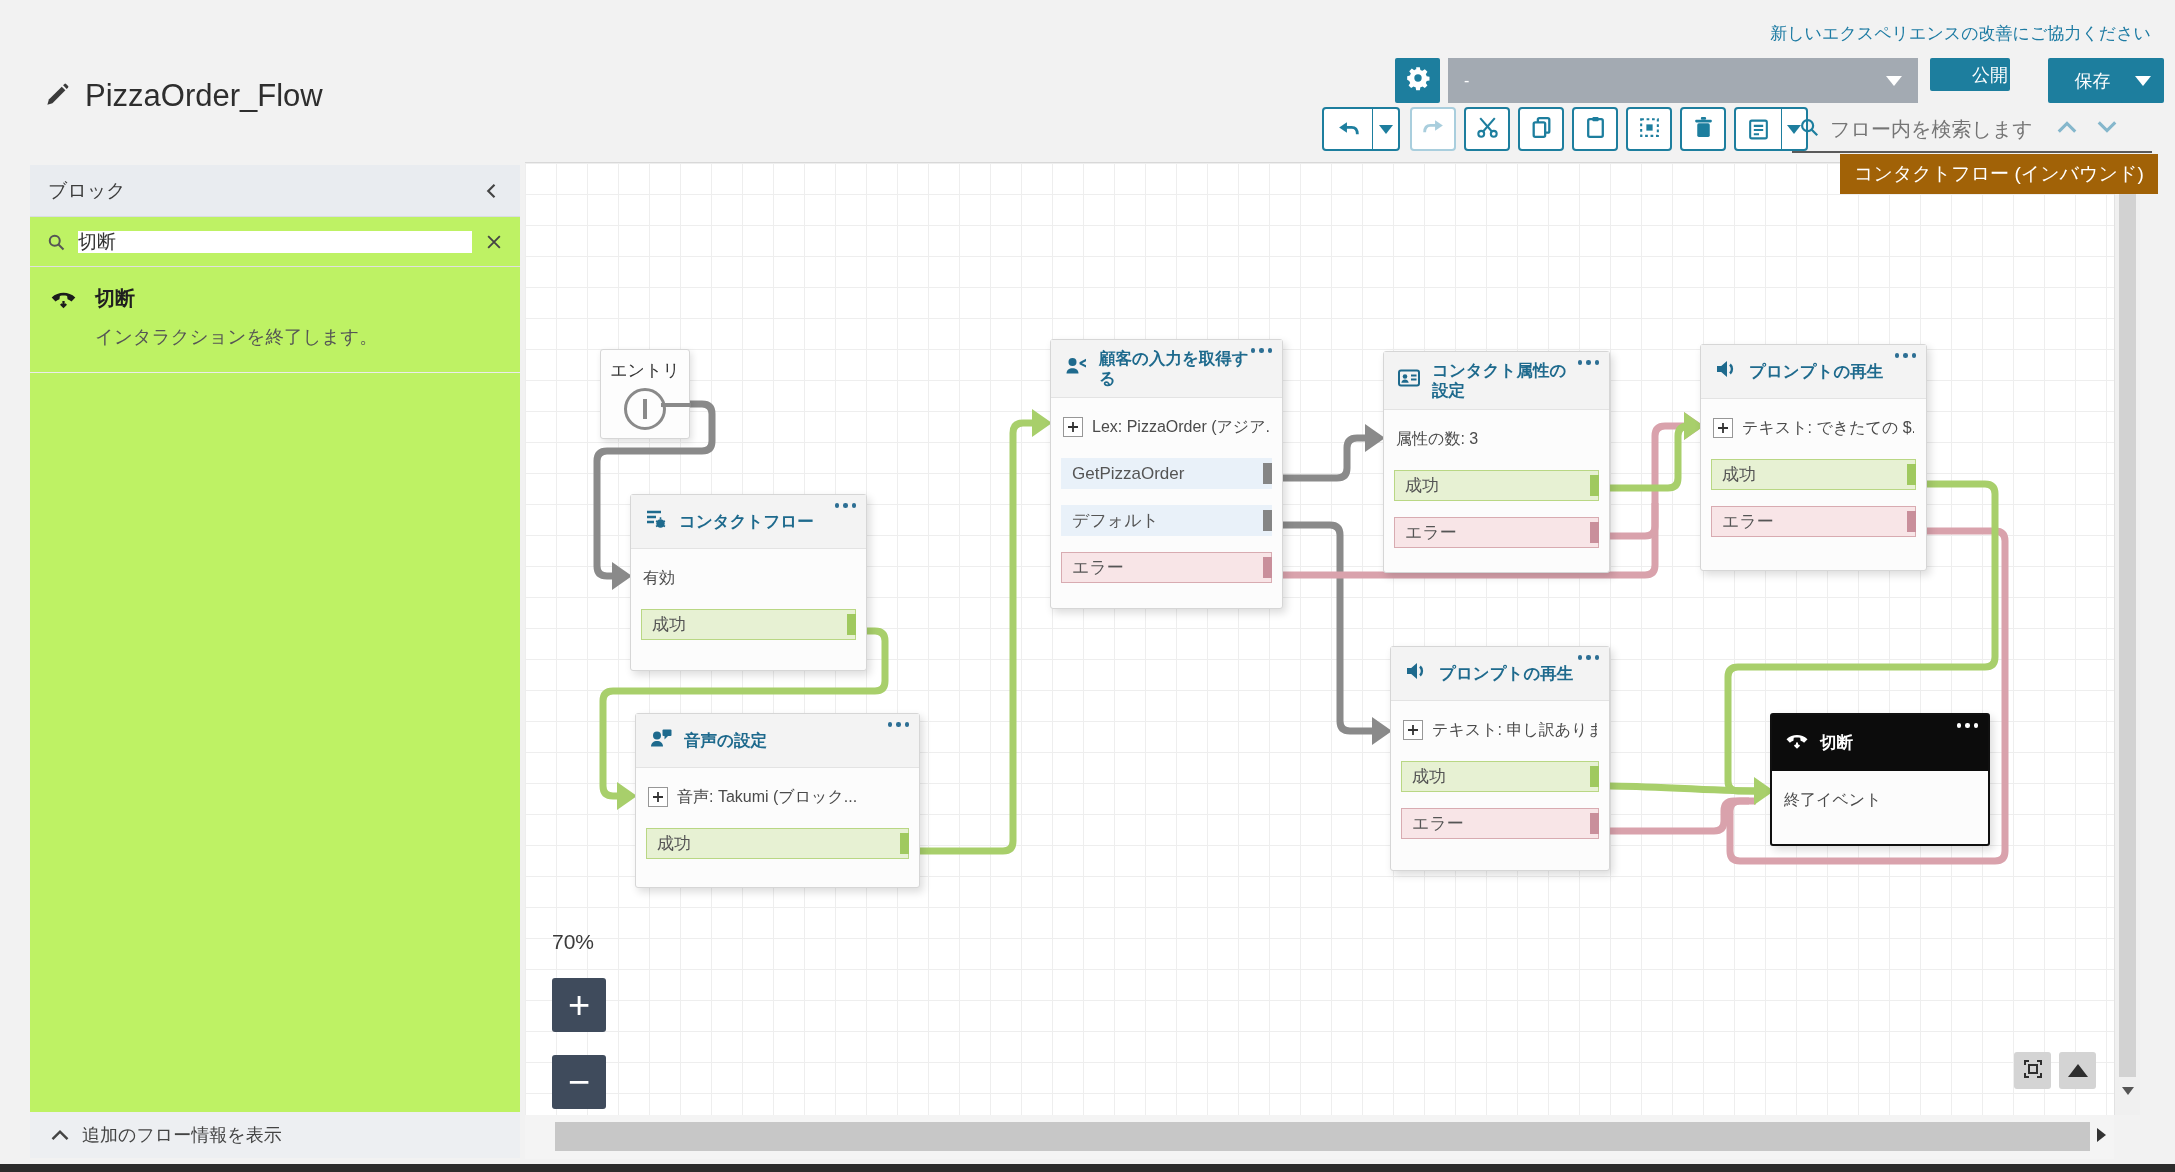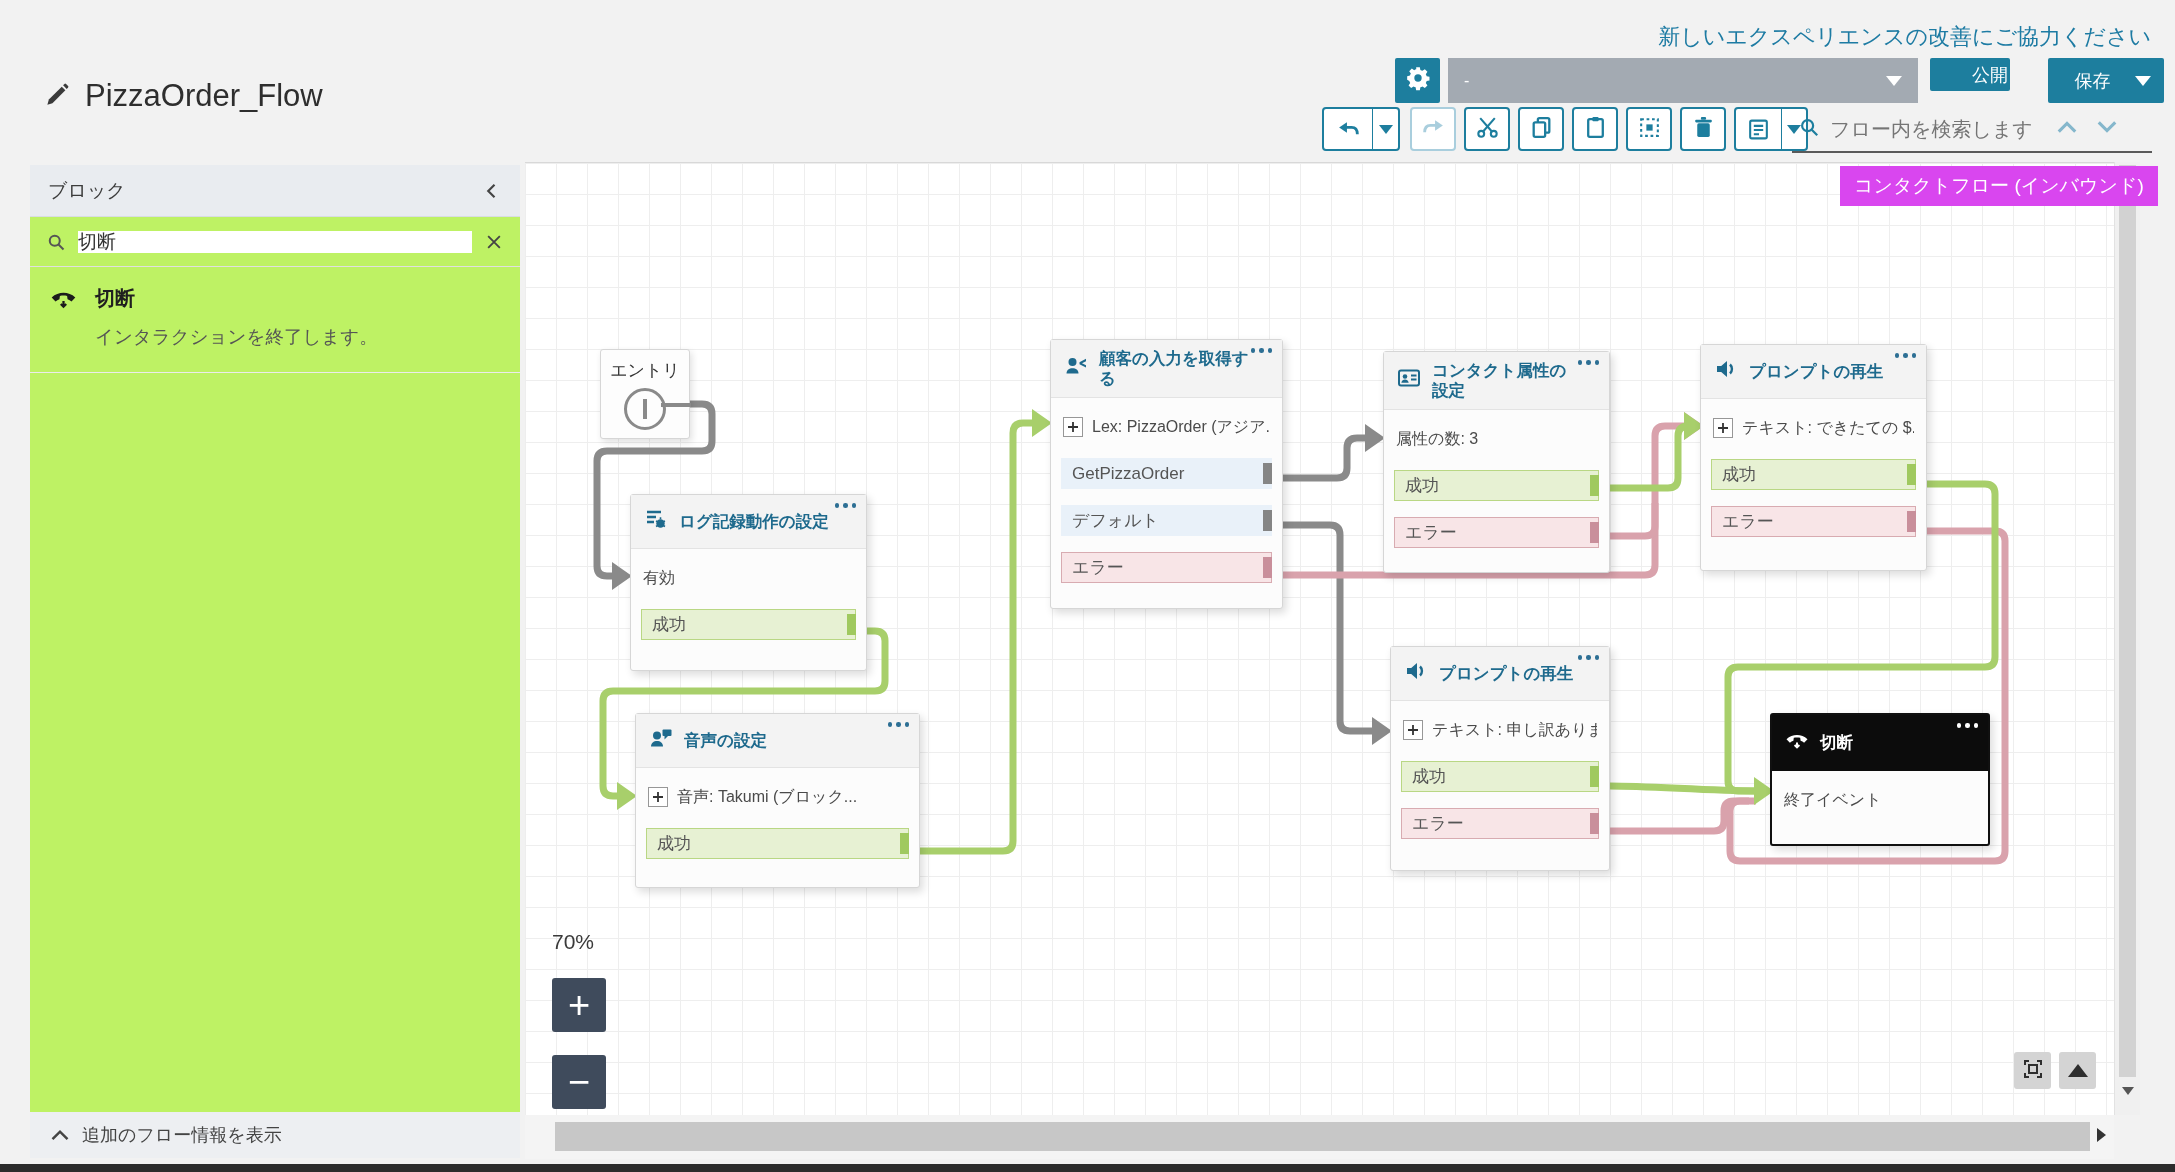--- a/index.html
+++ b/index.html
@@ -3,21 +3,21 @@
 <meta charset="utf-8">
 <style>
   * { margin:0; padding:0; box-sizing:border-box; }
   html,body { width:2175px; height:1172px; overflow:hidden; }
   body { font-family:"Liberation Sans","DejaVu Sans",sans-serif; background:#f2f2f2; position:relative; }
   #app { position:absolute; inset:0; }
 
   
   .page-title-wrap { position:absolute; left:44px; top:78px; display:flex; align-items:center; gap:14px; }
   .page-title { font-size:31px; color:#2e2e2e; }
-  .feedback-link { position:absolute; top:22px; right:24px; font-size:22px; color:#1d7ba3; cursor:pointer; }
+  .feedback-link { position:absolute; top:22px; right:24px; font-size:17px; color:#1d7ba3; cursor:pointer; }
   .ctl-row1 { position:absolute; top:58px; left:1395px; height:45px; }
   .btn-teal { background:#1d7e9e; color:#fff; border:none; display:inline-flex; align-items:center; justify-content:center; cursor:pointer; border-radius:2px; font-size:18px; font-family:inherit; }
   .gear-btn { position:absolute; left:0; top:0; width:45px; height:45px; }
   .version-select { position:absolute; left:53px; top:0; width:470px; height:45px; background:#a3aab2; color:#fff; display:flex; align-items:center; padding:0 16px; font-size:16px; cursor:pointer; }
   .version-select .caret { margin-left:auto; }
   .caret { width:0; height:0; border-left:8px solid transparent; border-right:8px solid transparent; border-top:10px solid #fff; }
   .publish-btn { position:absolute; left:535px; top:0; width:80px; height:33px;padding-left:40px; }
   .save-btn { position:absolute; left:653px; top:0; width:89px; height:45px; }
   .save-caret-btn { position:absolute; left:726px; top:0; width:43px; height:45px; }
 
@@ -48,21 +48,21 @@
   .sb-item-desc { margin:10px 0 0 45px; font-size:18.5px; color:#555; line-height:1.55; }
   .sb-footer { position:absolute; left:30px; top:1112px; width:490px; height:46px; background:#edeff2; display:flex; align-items:center; gap:12px; padding:0 20px; font-size:18px; color:#444; cursor:pointer; }
   .sb-footer svg { width:20px; height:14px; }
 
   
   .canvas { position:absolute; left:525px; top:162px; width:1589px; height:953px; background:#fff; border-top:1px solid #d8d8d8;
     background-image:linear-gradient(#eeeeee 1px, transparent 1px), linear-gradient(90deg,#eeeeee 1px, transparent 1px);
     background-size:31px 31px; overflow:hidden; }
   #wires { position:absolute; left:0; top:0; z-index:1; }
   #nodes { position:absolute; inset:0; z-index:2; }
-  .flow-type-badge { position:absolute; left:1840px; top:166px; z-index:5; background:#d946ef; color:#fff; font-size:19px; padding:7px 14px; }
+  .flow-type-badge { position:absolute; left:1840px; top:154px; z-index:5; background:#a16207; color:#fff; font-size:19px; padding:7px 14px; }
 
   .fnode { position:absolute; background:#fcfcfc; border:1px solid #d6d6d6; border-radius:3px; box-shadow:3px 4px 9px rgba(0,0,0,.14); }
   .fnode-header { display:flex; align-items:center; gap:11px; padding:0 30px 0 13px; background:#f3f3f3; border-bottom:1px solid #e3e3e3; color:#1e6a8d; font-weight:bold; font-size:16.5px; line-height:1.2; }
   .fnode-header svg { width:24px; height:24px; flex:none; }
   .fnode.dark { border:2px solid #101010; }
   .fnode.dark .fnode-header { background:#0c0c0c; color:#fff; border-bottom:none; }
   .dots { position:absolute; top:8px; right:10px; display:flex; gap:4px; cursor:pointer; }
   .dots i { width:4.5px; height:4.5px; border-radius:50%; background:#2d6f94; display:block; }
   .fnode.dark .dots i { background:#fff; }
   .param { display:flex; align-items:center; gap:9px; margin:13px 12px 0 12px; height:32px; font-size:16px; color:#4a4a4a; white-space:nowrap; overflow:hidden; }
@@ -284,21 +284,21 @@
           <div class="fnode-header" style="height:54px">
       <span><svg viewBox="0 0 24 24">
                 <g stroke="#1e6a8d" stroke-width="2.6" fill="none">
                   <path d="M3 5h14M3 10h9M3 15h7"></path>
                 </g>
                 <circle cx="16.5" cy="16.5" r="4.2" fill="#1e6a8d"></circle>
                 <g stroke="#1e6a8d" stroke-width="1.6" fill="none">
                   <path d="M16.5 10.2v2M12 14l2.2 1M12 19.5l2.2-1.2M21 14l-2.2 1M21 19.5l-2.2-1.2"></path>
                 </g>
               </svg></span>
-      <span>ログ記録動作の設定</span>
+      <span>コンタクトフロー</span>
           </div>
     <div class="dots">
             <i></i>
             <i></i>
             <i></i>
           </div>
     <div class="param">
             <span>有効</span>
           </div>
           <div class="rows">

